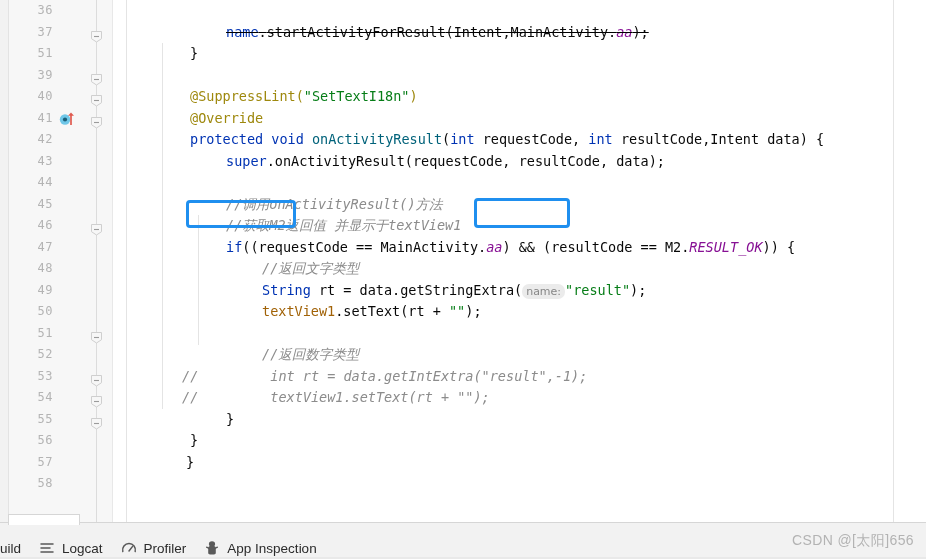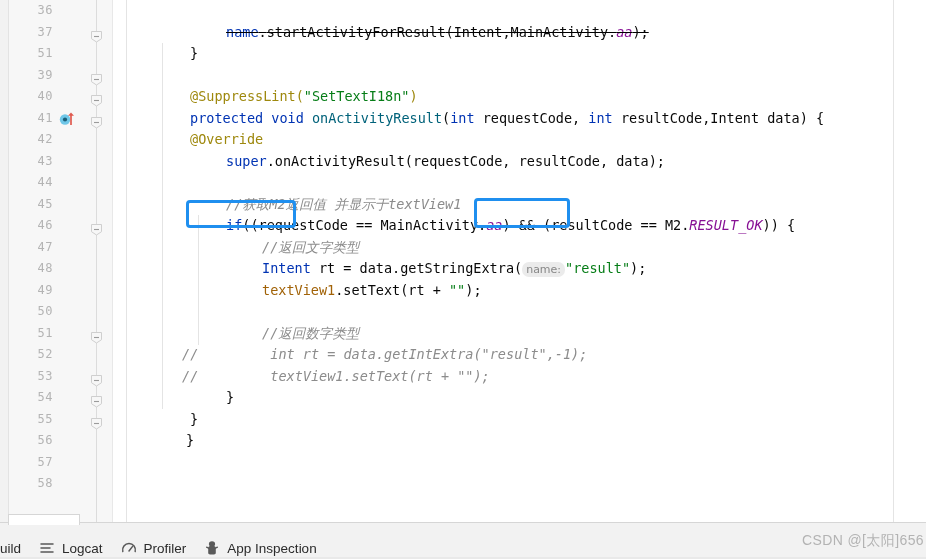--- a/index.html
+++ b/index.html
@@ -188,21 +188,21 @@
     width: 70px;
     height: 10px;
     background: #ffffff;
     border-left: 1px solid #d6d6d6;
     border-right: 1px solid #d6d6d6;
     border-top: 1px solid #d6d6d6;
   }
 
   .watermark {
     position: absolute;
-    right: 2px;
+    right: 12px;
     top: 50%;
     transform: translateY(-50%);
     font-family: "Liberation Sans", sans-serif;
     font-size: 14px;
     color: #b3b3b3;
     letter-spacing: 0.4px;
     white-space: nowrap;
   }
 
   
@@ -386,48 +386,51 @@
         <span class="plain">}</span>
       </div>
 
       <div class="code-row"></div>
 
       <div class="code-row" style="padding-left:12px">
         <span class="anno">@SuppressLint(</span><span class="str">"SetTextI18n"</span><span class="anno">)</span>
       </div>
 
       <div class="code-row" style="padding-left:12px">
+        <span class="anno">@Override</span>
+      </div>
+
+      <div class="code-row" style="padding-left:12px">
         <span class="kw">protected</span><span> </span><span class="kw">void</span><span> </span><span class="meth">onActivityResult</span><span class="plain">(</span><span class="kw">int</span><span class="plain"> requestCode, </span><span class="kw">int</span><span class="plain"> resultCode,Intent data) {</span>
-      </div>
-
-      <div class="code-row" style="padding-left:12px">
-        <span class="anno">@Override</span>
       </div>
 
       <div class="code-row" style="padding-left:48px">
         <span class="kw">super</span><span class="plain">.onActivityResult(requestCode, resultCode, data);</span>
       </div>
 
       <div class="code-row"></div>
 
+      <div class="code-row" style="padding-left:48px">
+        <span class="cmt">//调用onActivityResult()方法</span>
+      </div>
 
       <div class="code-row" style="padding-left:48px">
         <span class="cmt">//获取M2返回值 并显示于textView1</span>
       </div>
 
       <div class="code-row" style="padding-left:48px">
         <span class="kw">if</span><span class="plain">((requestCode </span><span class="plain">== MainActivity.</span><span class="fielditl">aa</span><span class="plain">) &amp;&amp; (resultCode </span><span class="plain">== M2.</span><span class="stat">RESULT_OK</span><span class="plain">)) {</span>
       </div>
 
       <div class="code-row" style="padding-left:84px">
         <span class="cmt">//返回文字类型</span>
       </div>
 
       <div class="code-row" style="padding-left:84px">
-        <span class="kw">Intent</span><span class="plain"> rt = data.</span><span class="plain">getStringExtra</span><span class="plain">(</span><span class="hint">name:</span><span class="str">"result"</span><span class="plain">);</span>
+        <span class="kw">String</span><span class="plain"> rt = data.</span><span class="plain">getStringExtra</span><span class="plain">(</span><span class="hint">name:</span><span class="str">"result"</span><span class="plain">);</span>
       </div>
 
       <div class="code-row" style="padding-left:84px">
         <span class="field">textView1</span><span class="plain">.setText(rt + </span><span class="str">""</span><span class="plain">);</span>
       </div>
 
       <div class="code-row"></div>
 
       <div class="code-row" style="padding-left:84px">
         <span class="cmt">//返回数字类型</span>

